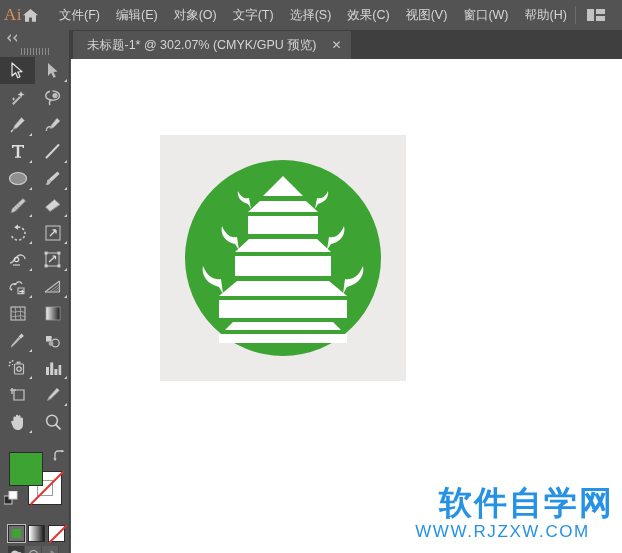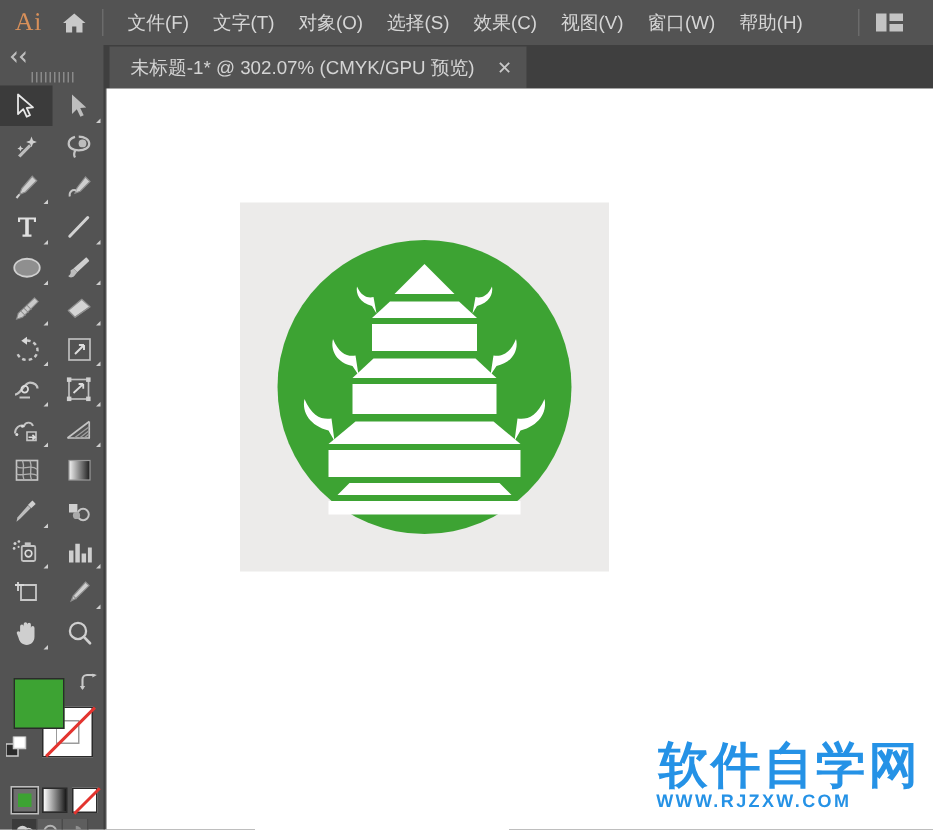--- a/index.html
+++ b/index.html
@@ -119,39 +119,40 @@
 
   
   .watermark {
     position:absolute; right:8px; bottom:10px; text-align:center; pointer-events:none;
   }
   .wm-main {
     font-size:33px; font-weight:bold; letter-spacing:2px; line-height:1.05;
     font-family:"DejaVu Sans","Liberation Sans",sans-serif;
     margin-left:48px;
   }
-  .wm-url { font-size:12px; font-weight:bold; letter-spacing:1.6px; line-height:1.3; }
+  .wm-url { font-size:17px; font-weight:normal; letter-spacing:1.6px; line-height:1.3; }
 </style>
 </head>
 <body>
 
 <div id="app">
 
   <div class="menubar">
     <div class="ai-logo">Ai</div>
     <div class="home-btn">
       <svg width="17" height="15" viewBox="0 0 17 15">
           <path d="M8.5 1 1 7.3h2v6.4h4.1V9.6h2.8v4.1H14V7.3h2z" fill="#c9c9c9"></path>
         </svg>
     </div>
     <div class="mb-sep"></div>
     <div class="menu-items">
       <div class="menu-item">文件(F)</div>
+      <div class="menu-item">编辑(E)</div>
+      <div class="menu-item">对象(O)</div>
       <div class="menu-item">文字(T)</div>
-      <div class="menu-item">对象(O)</div>
       <div class="menu-item">选择(S)</div>
       <div class="menu-item">效果(C)</div>
       <div class="menu-item">视图(V)</div>
       <div class="menu-item">窗口(W)</div>
       <div class="menu-item">帮助(H)</div>
     </div>
     <div class="mb-right">
       <div class="mb-sep2"></div>
       <div class="ws-switch">
         <svg width="18" height="14" viewBox="0 0 18 14">

